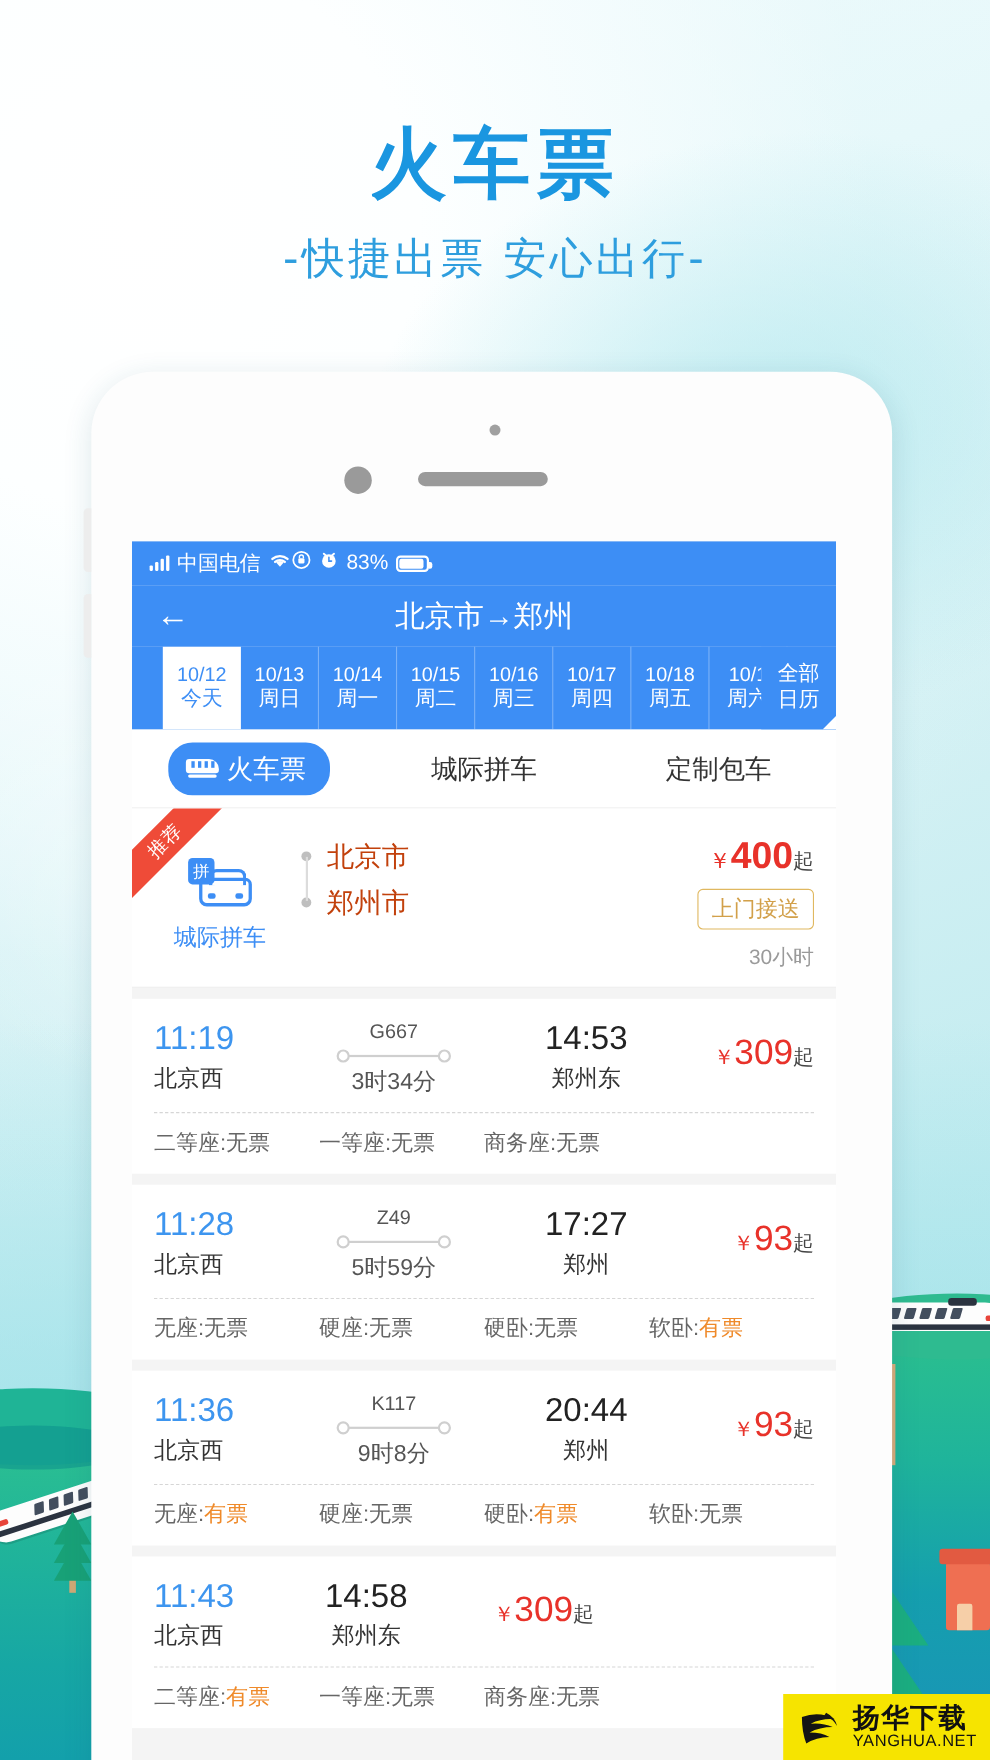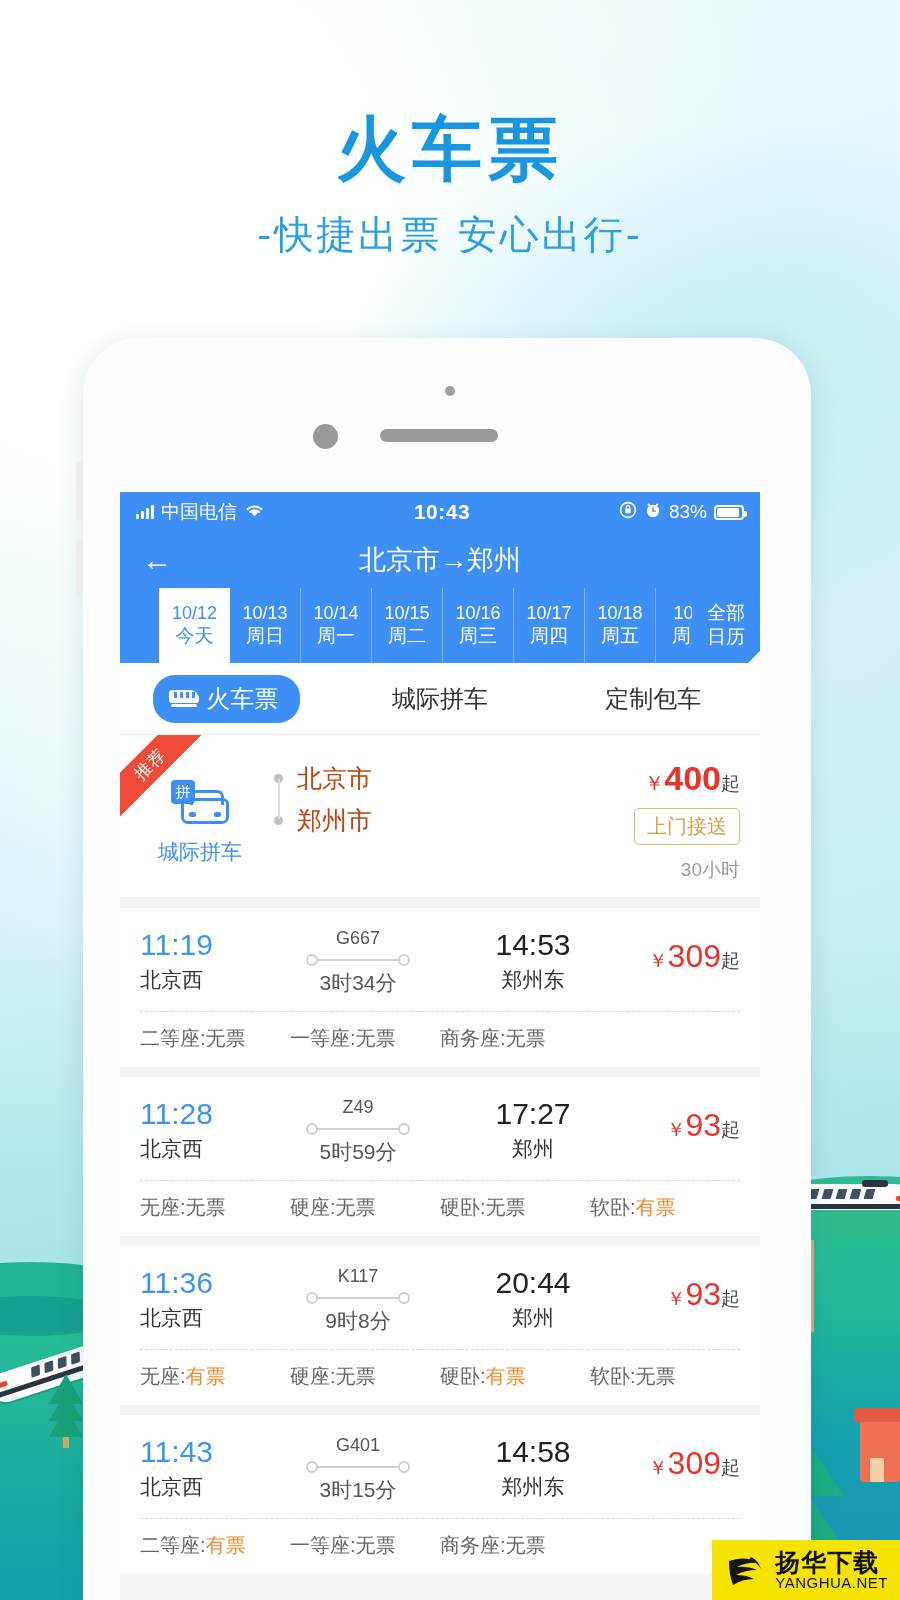--- a/index.html
+++ b/index.html
@@ -245,21 +245,21 @@
     height: 56px; background: #3d8ef5; color: #fff;
     display: flex; align-items: center; position: relative;
   }
   .nav-back { position: absolute; left: 22px; font-size: 30px; line-height: 1; cursor: pointer; }
   .nav-title { flex: 1; text-align: center; font-size: 27px; }
 
   
   .datestrip {
     height: 75px; background: #3d8ef5;
     display: flex; align-items: stretch; position: relative;
-    padding-left: 39px;
+    padding-left: 28px;
   }
   .dcell {
     flex: 0 0 71px; color: #fff; text-align: center;
     display: flex; flex-direction: column; justify-content: center;
     gap: 1px; font-size: 18px; line-height: 1.18;
     border-right: 1px solid rgba(255,255,255,0.32);
     position: relative;
   }
   .dcell.active { background: #fff; color: #3d8ef5; border-right: none; }
   .dcell .d2 { font-size: 19px; }
@@ -479,21 +479,20 @@
         </span>
       <span>中国电信</span>
       <span>
         <svg width="21" height="16" viewBox="0 0 21 16">
           <path d="M10.5 14.2 L7.1 10.4 a5.2 5.2 0 0 1 6.8 0 Z" fill="#fff"></path>
           <path d="M3.6 7.1 a10.5 10.5 0 0 1 13.8 0" stroke="#fff" stroke-width="2.1" fill="none" stroke-linecap="round"></path>
           <path d="M6.1 9.9 a6.8 6.8 0 0 1 8.8 0" stroke="#fff" stroke-width="2.1" fill="none" stroke-linecap="round"></path>
         </svg>
       </span>
     </div>
-    <div class="sb-center">10:43</div>
     <div class="sb-right">
       <span>
         <svg width="18" height="18" viewBox="0 0 18 18">
           <circle cx="9" cy="9" r="7.4" stroke="#fff" stroke-width="1.6" fill="none"></circle>
           <rect x="6.2" y="7.6" width="5.6" height="4.6" rx="1" fill="#fff"></rect>
           <path d="M7.2 7.6 v-1.3 a1.8 1.8 0 0 1 3.6 0 v1.3" stroke="#fff" stroke-width="1.3" fill="none"></path>
         </svg>
       </span>
       <span>
         <svg width="18" height="18" viewBox="0 0 18 18">
@@ -701,29 +700,20 @@
       <div class="s"><span>软卧:</span><span>无票</span></div>
     </div>
   </div>
 
   <div class="trow">
     <div class="trow-main">
       <div class="t-dep">
         <div class="tm">11:43</div>
         <div class="st">北京西</div>
       </div>
-      <div class="t-mid">
-        <div class="code">G401</div>
-        <div class="bar">
-            <span class="ln"></span>
-            <span class="c1"></span>
-            <span class="c2"></span>
-          </div>
-        <div class="dur">3时15分</div>
-      </div>
       <div class="t-arr">
         <div class="tm">14:58</div>
         <div class="st">郑州东</div>
       </div>
       <div class="t-price">
         <span>￥</span><b>309</b><span class="qi">起</span>
       </div>
     </div>
     <div class="trow-seats">
       <div class="s avail"><span>二等座:</span><em>有票</em></div>

